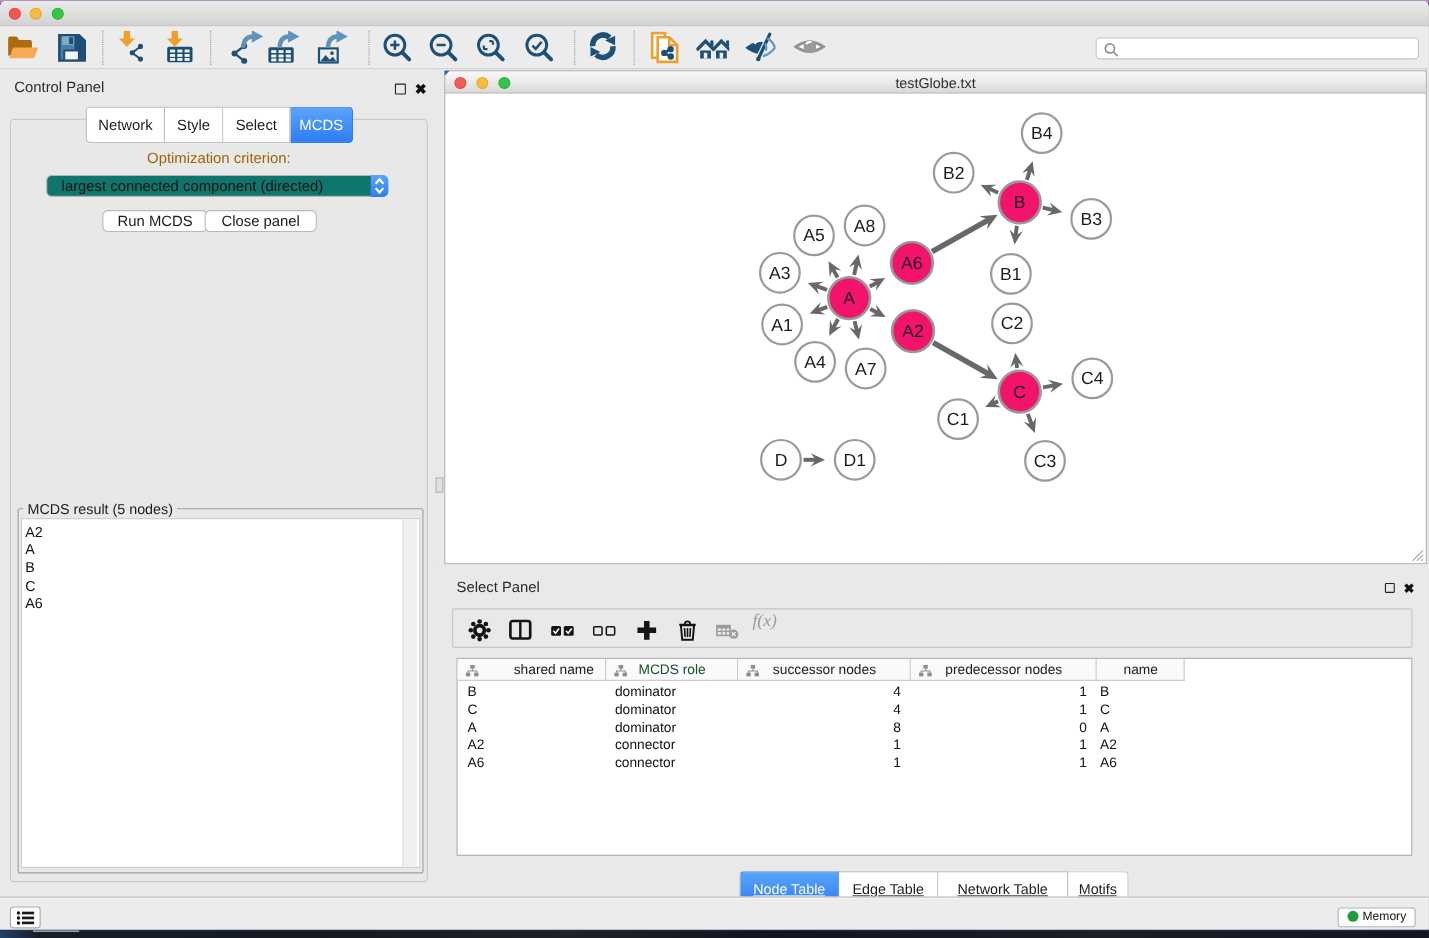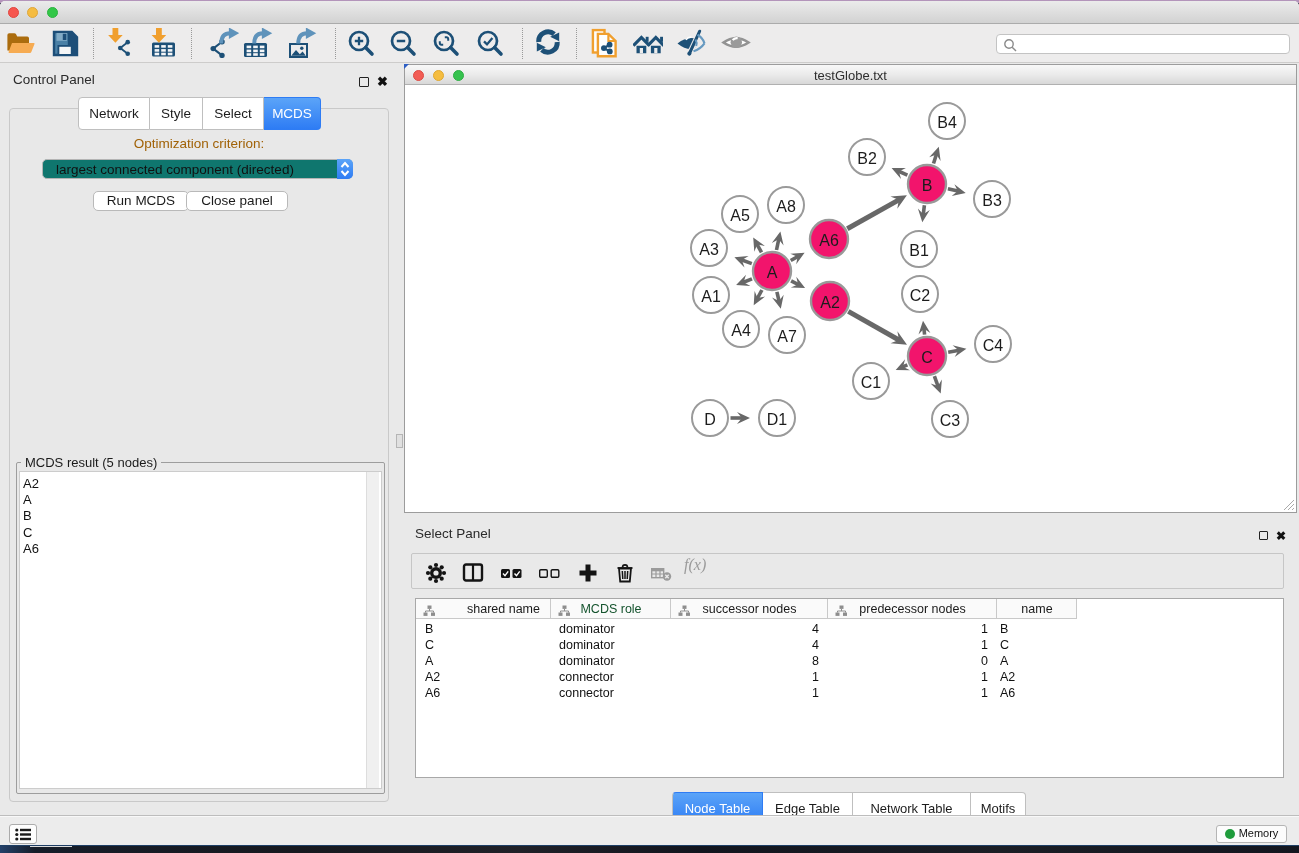--- a/index.html
+++ b/index.html
@@ -85,21 +85,21 @@
   #canvas { position:absolute; left:0; top:21px; width:891px; height:426px; background:#ffffff; }
   .divh { position:absolute; background:#e0e0e0; border:1px solid #b5b5b5; }
   
   #tablepanel { position:absolute; left:395px; top:450px; width:904px; height:302px; background:#e9e9e9; }
   #tablepanel .hdr { position:absolute; left:20px; top:13px; font-size:13.5px; color:#2b2b2b; }
   #tptoolbar { position:absolute; left:16px; top:40px; width:873px; height:36px;
     background:#e9e9e9; border:1px solid #c6c6c6; border-radius:2px; }
   #tptable { position:absolute; left:20px; top:85px; width:869px; height:180px;
     background:#ffffff; border:1px solid #a8a8a8; }
   #tabletabs { left:277px; top:279px; }
-  #tabletabs .s { padding:0; font-size:13px; }
+  #tabletabs .s { padding:0; font-size:13px;text-decoration:underline; }
   #memorybtn { position:absolute; left:1216px; top:9px; width:71px; height:18px;
     background:#fcfcfc; border:1px solid #b5b5b5; border-radius:3px; font-size:11px;
     color:#111; line-height:15px; text-align:center; }
   #memorybtn .dot { display:inline-block; width:10px; height:10px; border-radius:50%;
     background:#1f9c3c; vertical-align:-1.5px; margin-right:4px; }
   #listbtn { position:absolute; left:9px; top:8px; width:28px; height:20px;
     background:#fdfdfd; border:1px solid #ababab; border-radius:3px; }
 </style>
 </head>
 <body>

